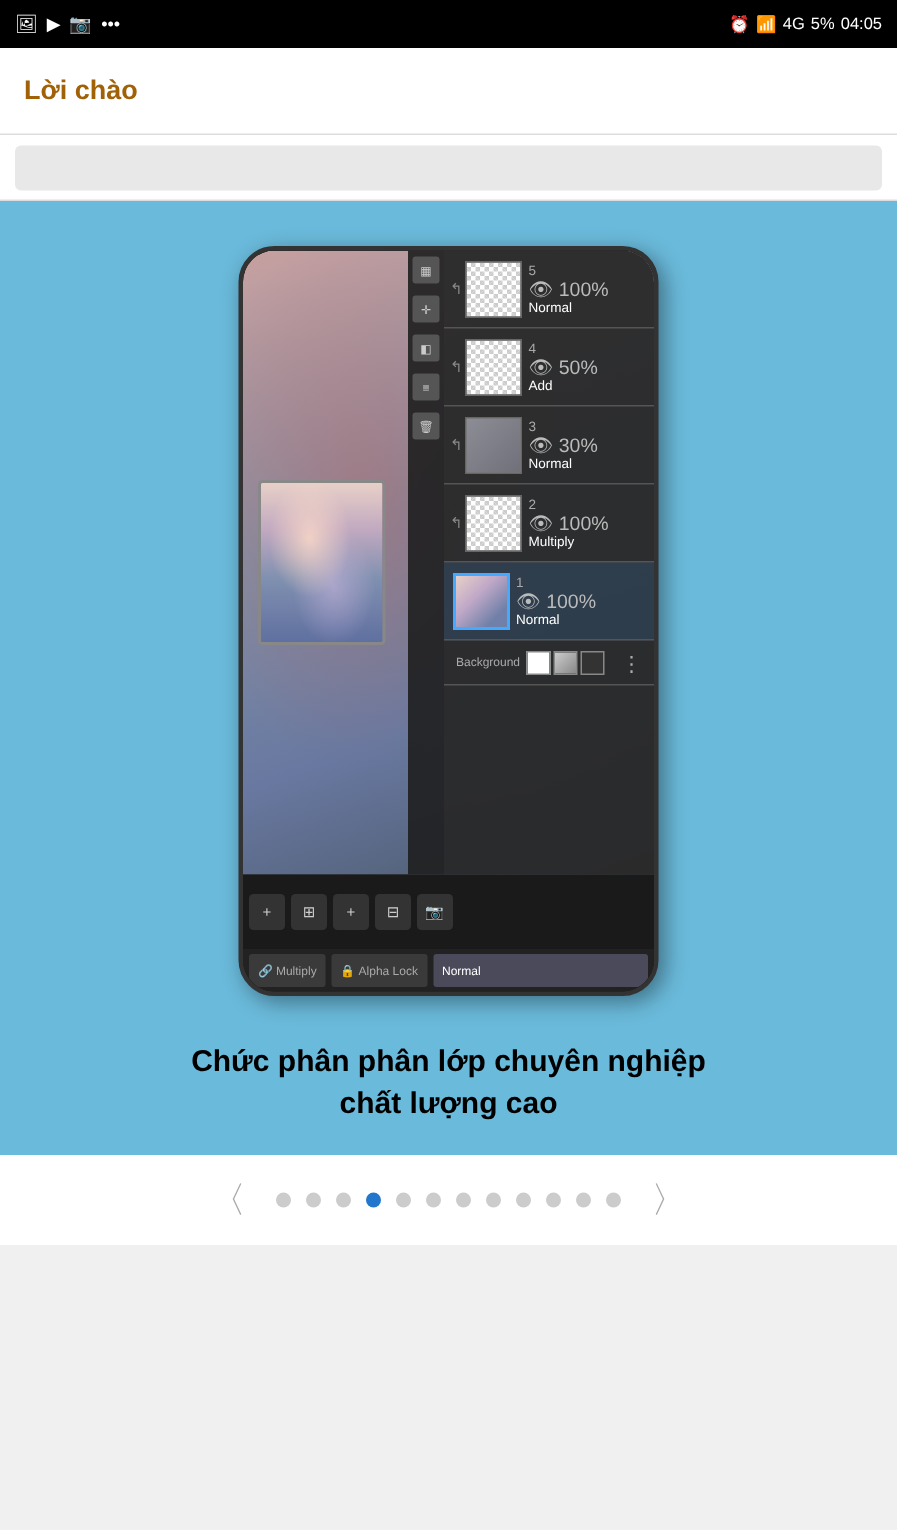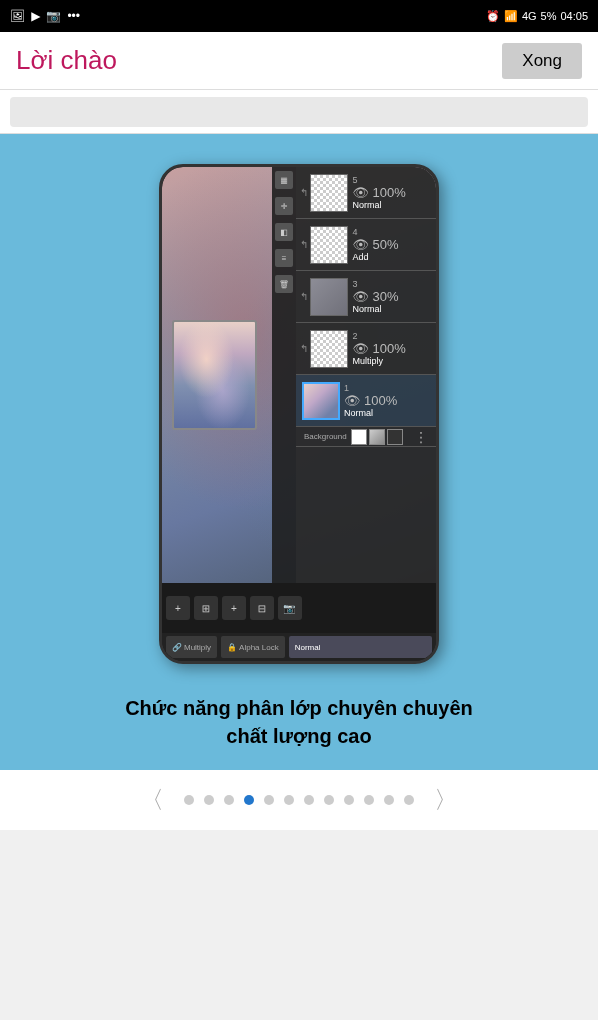--- a/index.html
+++ b/index.html
@@ -40,23 +40,23 @@
       width: 598px;
       height: 58px;
       background: #fff;
       display: flex;
       align-items: center;
       justify-content: space-between;
       padding: 0 16px 0 16px;
       border-bottom: 1px solid #ddd;
     }
     .header-title {
-      font-size: 26px;
-      font-weight: 400;
-      color: #be185d;
+      font-size: 18px;
+      font-weight: 700;
+      color: #a16207;
     }
     .header-btn {
       background: #ccc;
       border: none;
       padding: 8px 20px;
       font-size: 17px;
       color: #000;
       cursor: pointer;
       border-radius: 3px;
     }
@@ -399,21 +399,20 @@
     <span>⏰</span>
     <span>📶</span>
     <span>4G</span>
     <span>5%</span>
     <span>04:05</span>
   </div>
 </div>
 
 <div class="header">
   <span class="header-title">Lời chào</span>
-  <button class="header-btn">Xong</button>
 </div>
 
 <div class="search-bar-area">
   <div class="search-bar"></div>
 </div>
 
 <div class="main-content">
 
   <div class="phone-mockup">
     <div class="phone-frame">
@@ -490,21 +489,21 @@
                 <div class="layer-thumb layer-thumb-selected">
                   <div style="width:100%;height:100%;background:linear-gradient(135deg,#e8d0c8 0%,#c0a8c8 40%,#7080a8 80%)"></div>
                 </div>
                 <div class="layer-info">
                   <span class="layer-num">1</span>
                   <span class="layer-eye">👁 100%</span>
                   <span class="layer-mode">Normal</span>
                 </div>
               </div>
 
-              <div class="layer-row" style="height:20px;">
+              <div class="layer-row" style="height:30px;">
                 <span style="color:#aaa;font-size:8px;padding-left:4px;">Background</span>
                 <div style="width:16px;height:16px;background:#fff;border:1px solid #888;margin-left:4px;"></div>
                 <div style="width:16px;height:16px;background:linear-gradient(135deg,#ccc,#888);border:1px solid #888;margin-left:2px;"></div>
                 <div style="width:16px;height:16px;background:#333;border:1px solid #888;margin-left:2px;"></div>
                 <span style="color:#aaa;font-size:14px;margin-left:auto;margin-right:4px;">⋮</span>
               </div>
 
             </div>
           </div>
 
@@ -530,21 +529,21 @@
             </div>
           </div>
 
         </div>
       </div>
     </div>
   </div>
 
   <div class="description">
     <div class="description-text">
-      <span>Chức năng phân lớp chuyên chuyên</span><br>
+      <span>Chức phân phân lớp chuyên nghiệp</span><br>
       <span>chất lượng cao</span>
     </div>
   </div>
 
 </div>
 
 <div class="white-area"></div>
 
 <div class="dots-nav">
   <span class="nav-arrow">〈</span>

